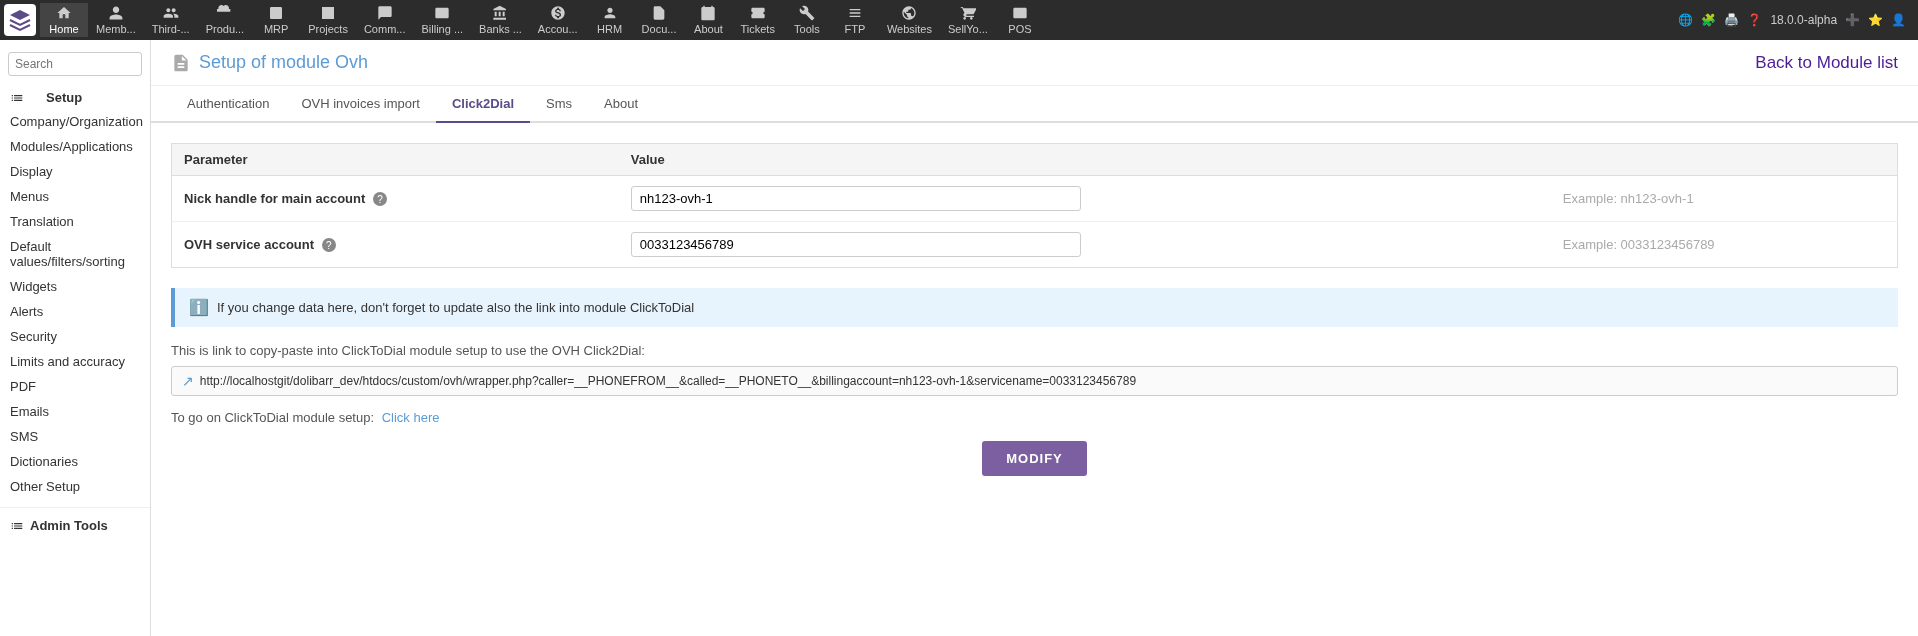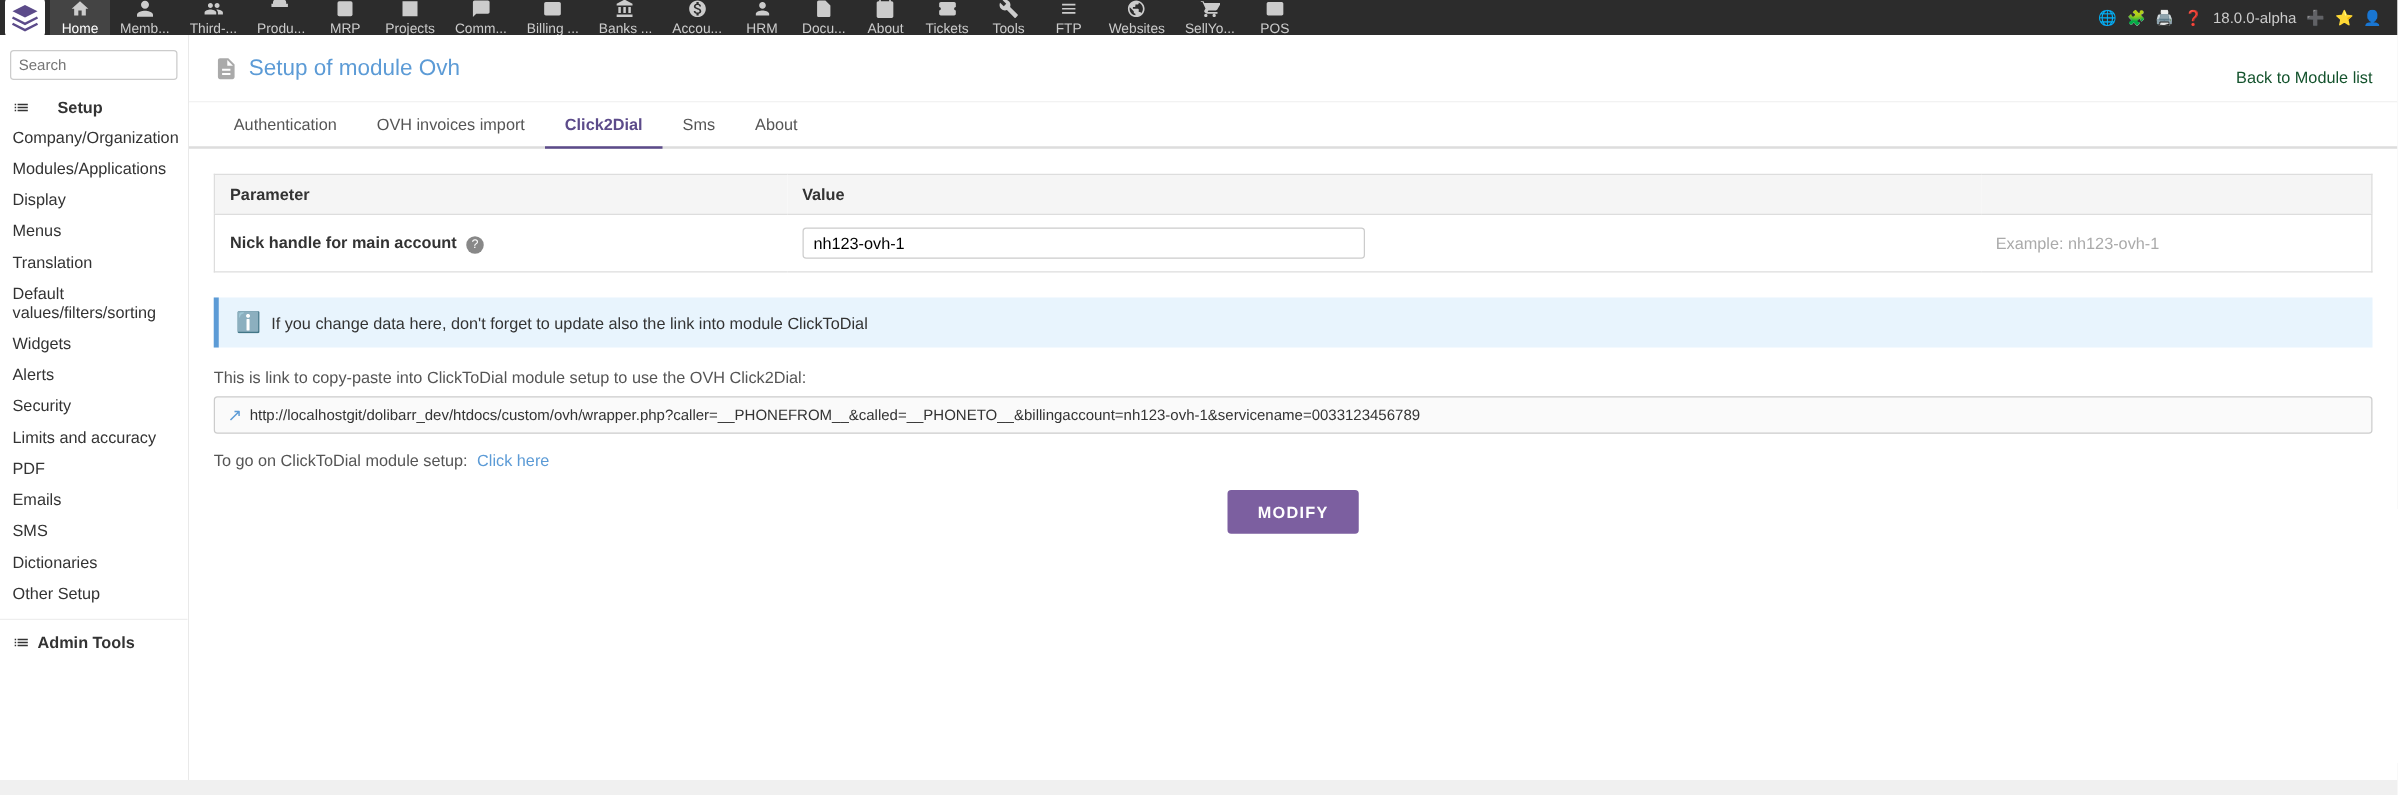--- a/index.html
+++ b/index.html
@@ -3,21 +3,21 @@
   <meta charset="utf-8">
   <style>
     * { box-sizing: border-box; margin: 0; padding: 0; }
     body { font-family: Arial, sans-serif; font-size: 13px; background: #f0f0f0; color: #333; }
 
     
     .top-nav {
       background: #2c2c2c;
       display: flex;
       align-items: center;
-      height: 28px;
+      height: 40px;
       padding: 12px 4px;
       color: #ccc;
     }
     .top-nav .logo {
       width: 32px; height: 32px;
       background: #fff;
       border-radius: 4px;
       display: flex; align-items: center; justify-content: center;
       margin-right: 4px;
       flex-shrink: 0;
@@ -87,21 +87,21 @@
     }
 
     
     .page-header {
       display: flex; align-items: center; justify-content: space-between;
       padding: 12px 20px;
       border-bottom: 1px solid #eee;
     }
     .page-header-left { display: flex; align-items: center; gap: 8px; }
     .page-title { font-size: 18px; color: #5c9bd6; font-weight: normal; }
-    .back-link { color: #14532d; font-size: 13px; cursor: pointer; text-decoration: none; margin-top: 14px; }
+    .back-link { color: #4c1d95; font-size: 17px; cursor: pointer; text-decoration: none; }
 
     
     .tabs-bar {
       display: flex;
       border-bottom: 2px solid #ddd;
       padding: 0 20px;
       background: #fff;
     }
     .tab {
       padding: 10px 16px;
@@ -426,20 +426,30 @@
           <tr>
             <td>
               <span class="param-name">Nick handle for main account</span>
               <span class="help-icon">?</span>
             </td>
             <td>
               <input class="param-input" type="text" value="nh123-ovh-1" style="">
             </td>
             <td class="example-text">Example: nh123-ovh-1</td>
           </tr>
+          <tr>
+            <td>
+              <span class="param-name">OVH service account</span>
+              <span class="help-icon">?</span>
+            </td>
+            <td>
+              <input class="param-input" type="text" value="0033123456789" style="">
+            </td>
+            <td class="example-text">Example: 0033123456789</td>
+          </tr>
         </tbody>
       </table>
 
       <div class="info-box">
         <span class="info-icon">ℹ️</span>
         <span>If you change data here, don't forget to update also the link into module ClickToDial</span>
       </div>
 
       <p class="link-desc">This is link to copy-paste into ClickToDial module setup to use the OVH Click2Dial:</p>
 

